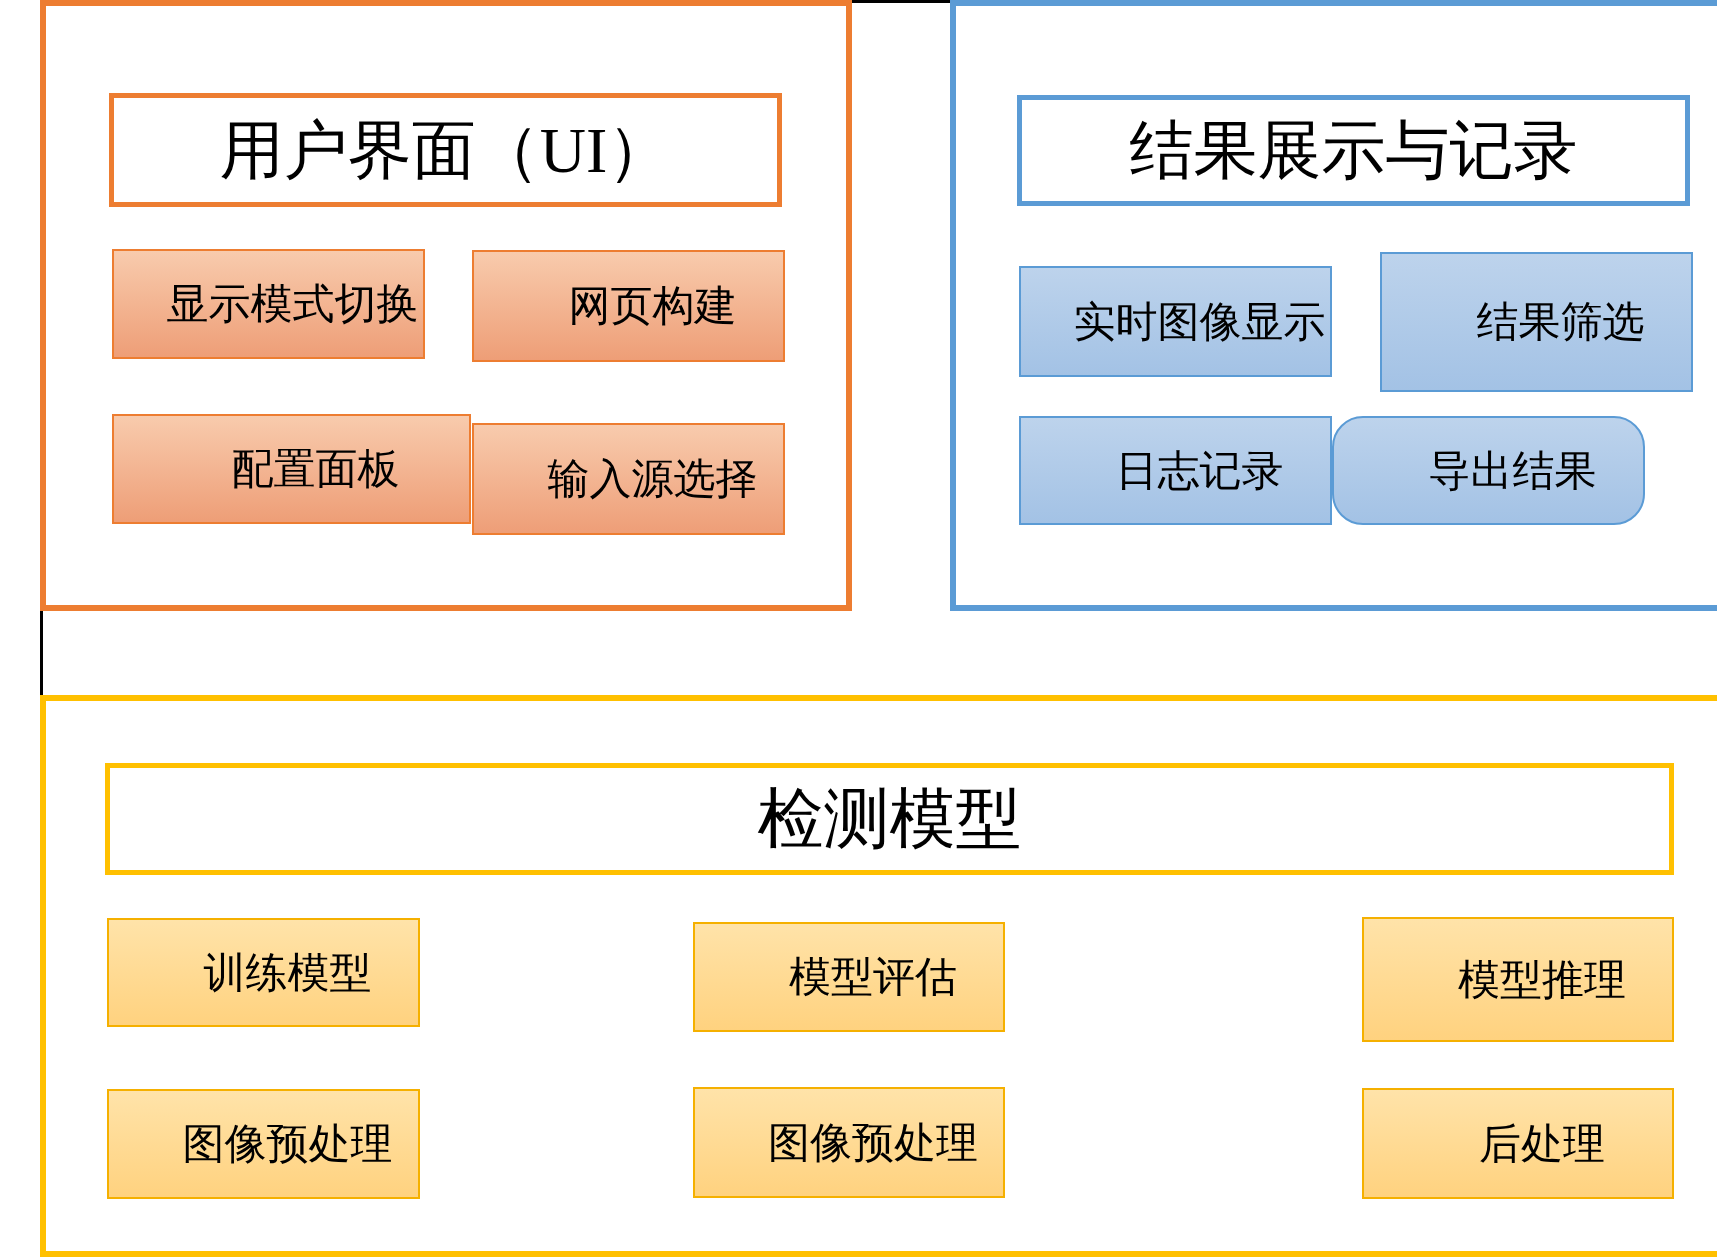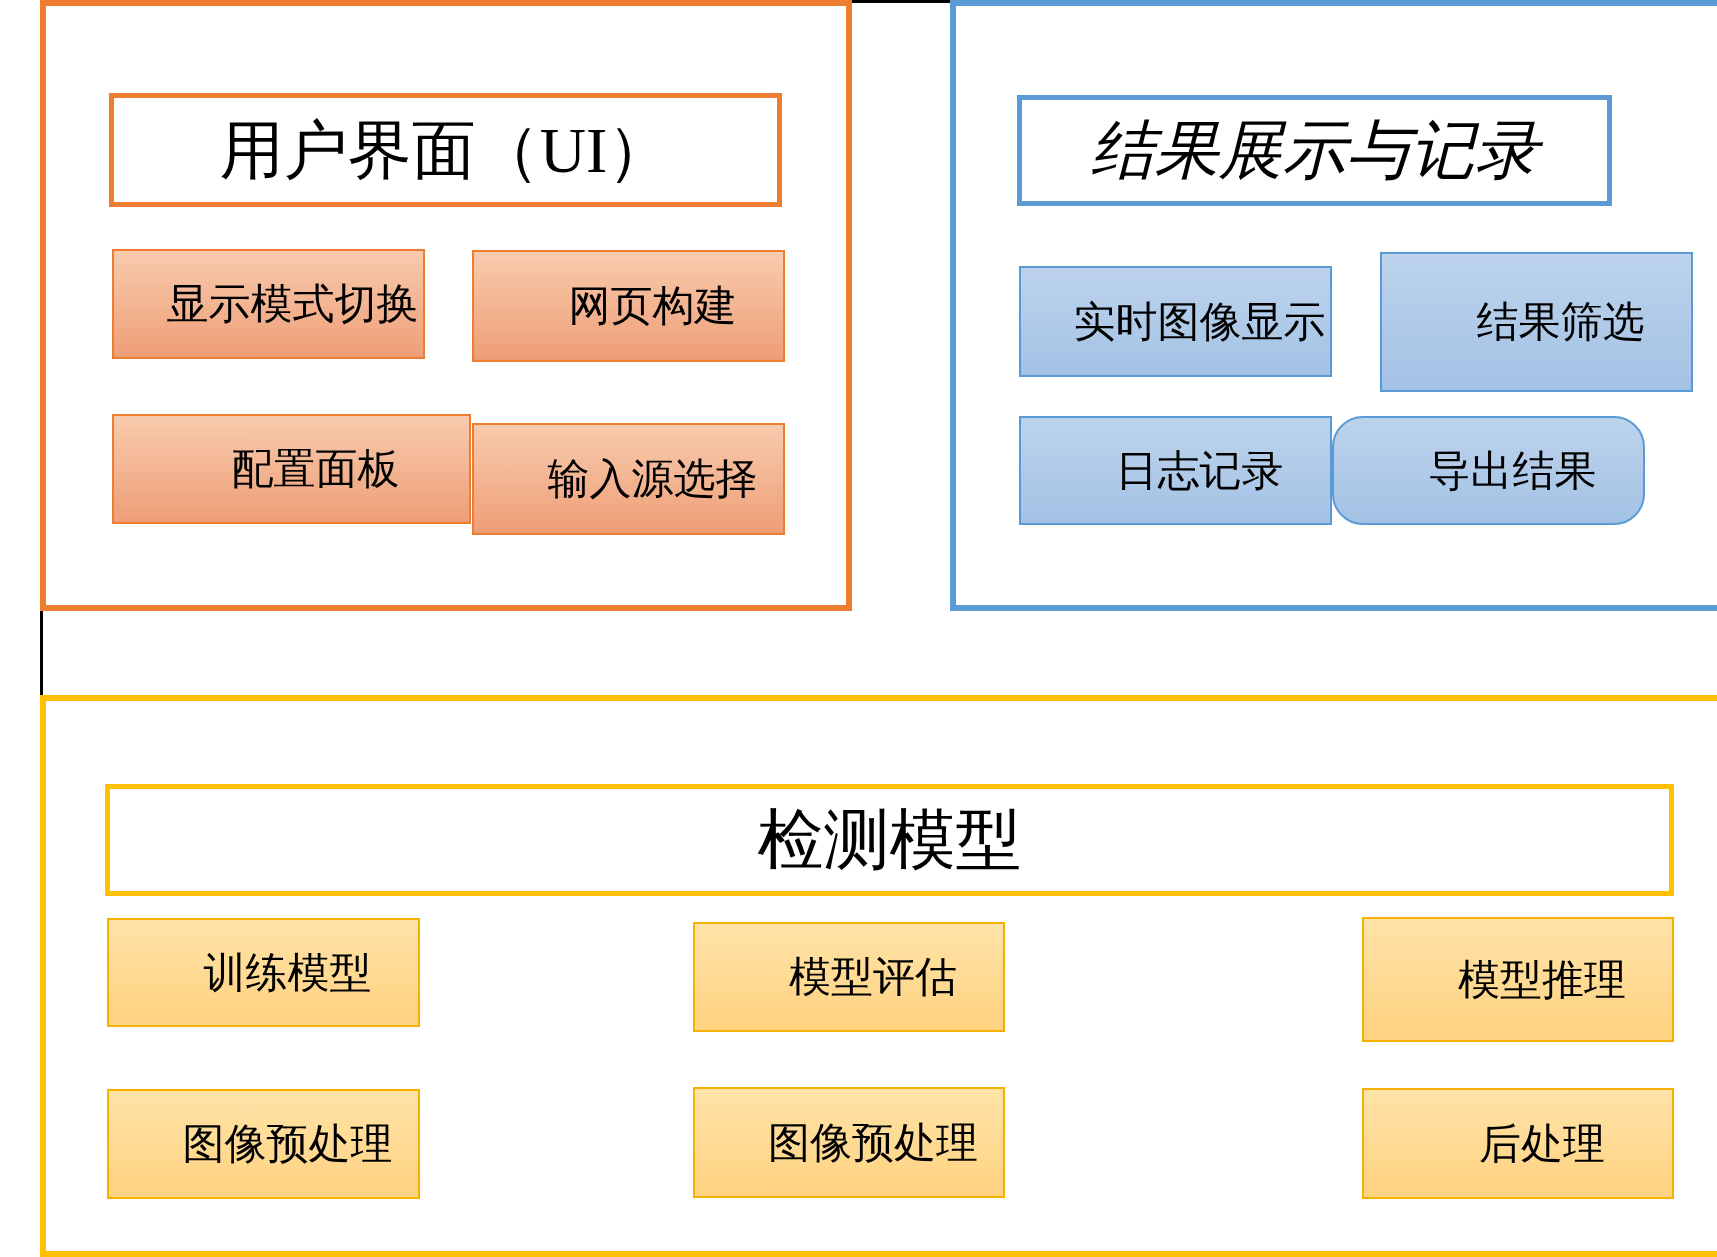--- a/index.html
+++ b/index.html
@@ -54,22 +54,22 @@
     display: flex;
     align-items: center;
     justify-content: center;
     background: #ffffff;
     font-size: 64px;
     color: #000000;
     z-index: 2;
     white-space: nowrap;
   }
   .tbox.ui-title      { left: 69px;  top: 93px;  width: 673px;  height: 114px; border: 5px solid #ED7D31; }
-  .tbox.results-title { left: 977px; top: 95px;  width: 595px;  height: 111px; border: 5px solid #5B9BD5; font-style: italic; }
-  .tbox.model-title   { left: 65px;  top: 784px; width: 1569px; height: 112px; border: 5px solid #FFC000; font-size: 66px; }
+  .tbox.results-title { left: 977px; top: 95px;  width: 673px;  height: 111px; border: 5px solid #5B9BD5; }
+  .tbox.model-title   { left: 65px;  top: 763px; width: 1569px; height: 112px; border: 5px solid #FFC000; font-size: 66px; }
 
   
   .item {
     position: absolute;
     display: flex;
     align-items: center;
     justify-content: center;
     font-size: 42px;
     color: #000000;
     z-index: 2;

